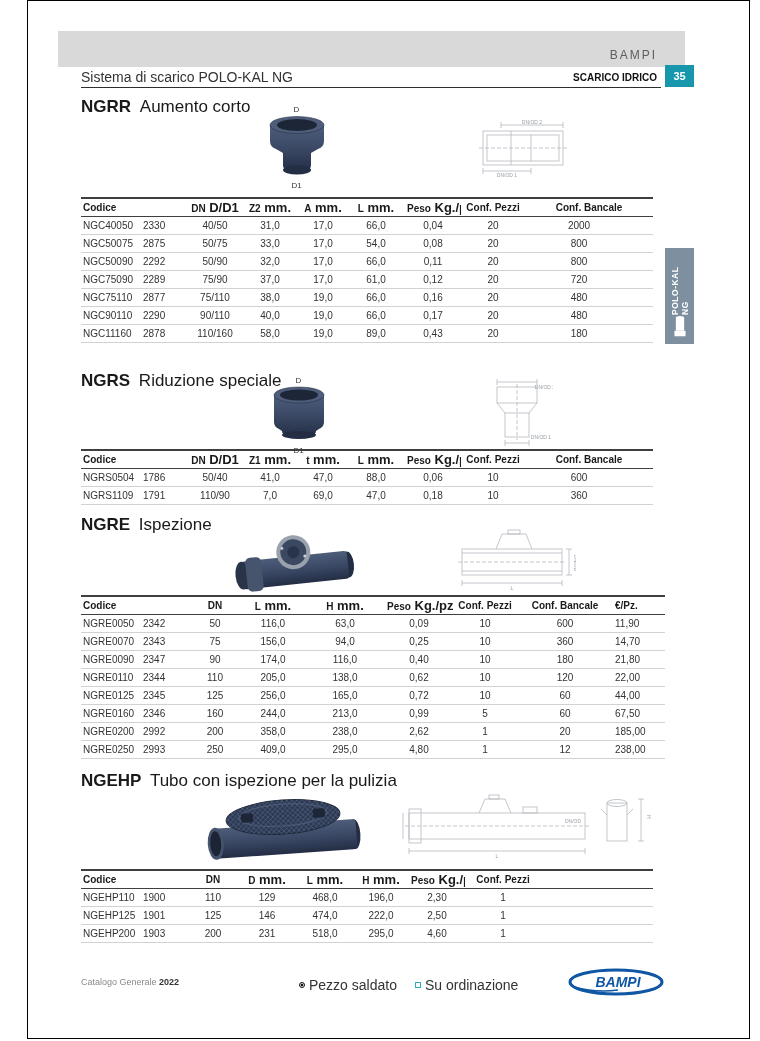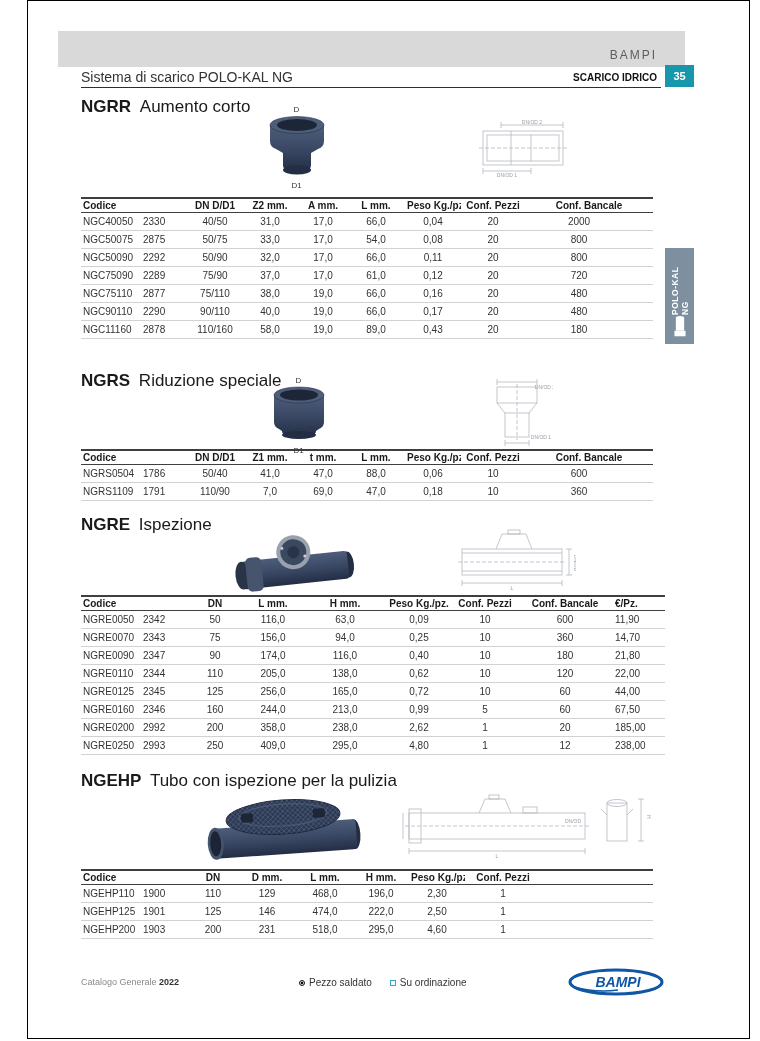--- a/index.html
+++ b/index.html
@@ -37,38 +37,38 @@
   .tdraw { position:absolute; }
   .dimt { font-size:5px; fill:#9aa0a8; font-family:"Liberation Sans", sans-serif; }
 
   
   table.spec { position:absolute; left:0; border-collapse:collapse; table-layout:fixed; font-size:10px; }
   .tbl0,.tbl1,.tbl3 { width:572px; }
   .tbl2 { width:584px; }
   .spec th { font-size:10px; font-weight:bold; color:#1a1a1a; text-align:center; padding:1px 2px;
              border-top:2px solid #3f3f3f; border-bottom:1px solid #3f3f3f; white-space:nowrap; overflow:hidden; }
   .spec th.left { text-align:left; }
-  .spec th .unit { font-size:10px; }
+  .spec th .unit { font-size:13px; }
   .spec td { padding:3px 2px; text-align:center; color:#333; border-bottom:1px solid #d2d2d2; white-space:nowrap; overflow:hidden; }
   .spec td:first-child { text-align:left; position:relative; }
   .spec td:nth-child(2) { text-align:left; padding-left:4px; }
   .tbl0 td:last-child, .tbl1 td:last-child { padding-right:22px; }
   .tbl2 th:last-child, .tbl2 td:last-child { text-align:left; padding-right:2px; }
 
   .marker { display:inline-block; width:6px; height:6px; }
   .marker.circle { border:1.5px solid #111; border-radius:50%;
                    background:radial-gradient(circle,#111 0 1.5px,transparent 1.6px); }
   .marker.square { border:1.5px solid #2fa9c4; background:#fff; }
 
   
   .footer { left:53px; top:966px; width:584px; height:32px; }
   .cat { position:absolute; left:0; top:10px; font-size:9px; color:#8a8a8a; }
   .cat b { color:#333; }
   .legend { position:absolute; left:218px; top:10px; display:flex; gap:18px; align-items:center; }
-  .legend .li { display:flex; align-items:center; gap:4px; font-size:10px; color:#333; }
+  .legend .li { display:flex; align-items:center; gap:4px; font-size:14px; color:#333; }
   .logo { position:absolute; left:485px; top:0; }
 </style>
 </head>
 <body>
 
 <svg width="0" height="0" style="position:absolute">
   <defs>
     <linearGradient id="navyV" x1="0" y1="0" x2="0" y2="1">
       <stop offset="0" stop-color="#4d5d7a"></stop>
         <stop offset="0.55" stop-color="#384662"></stop>

